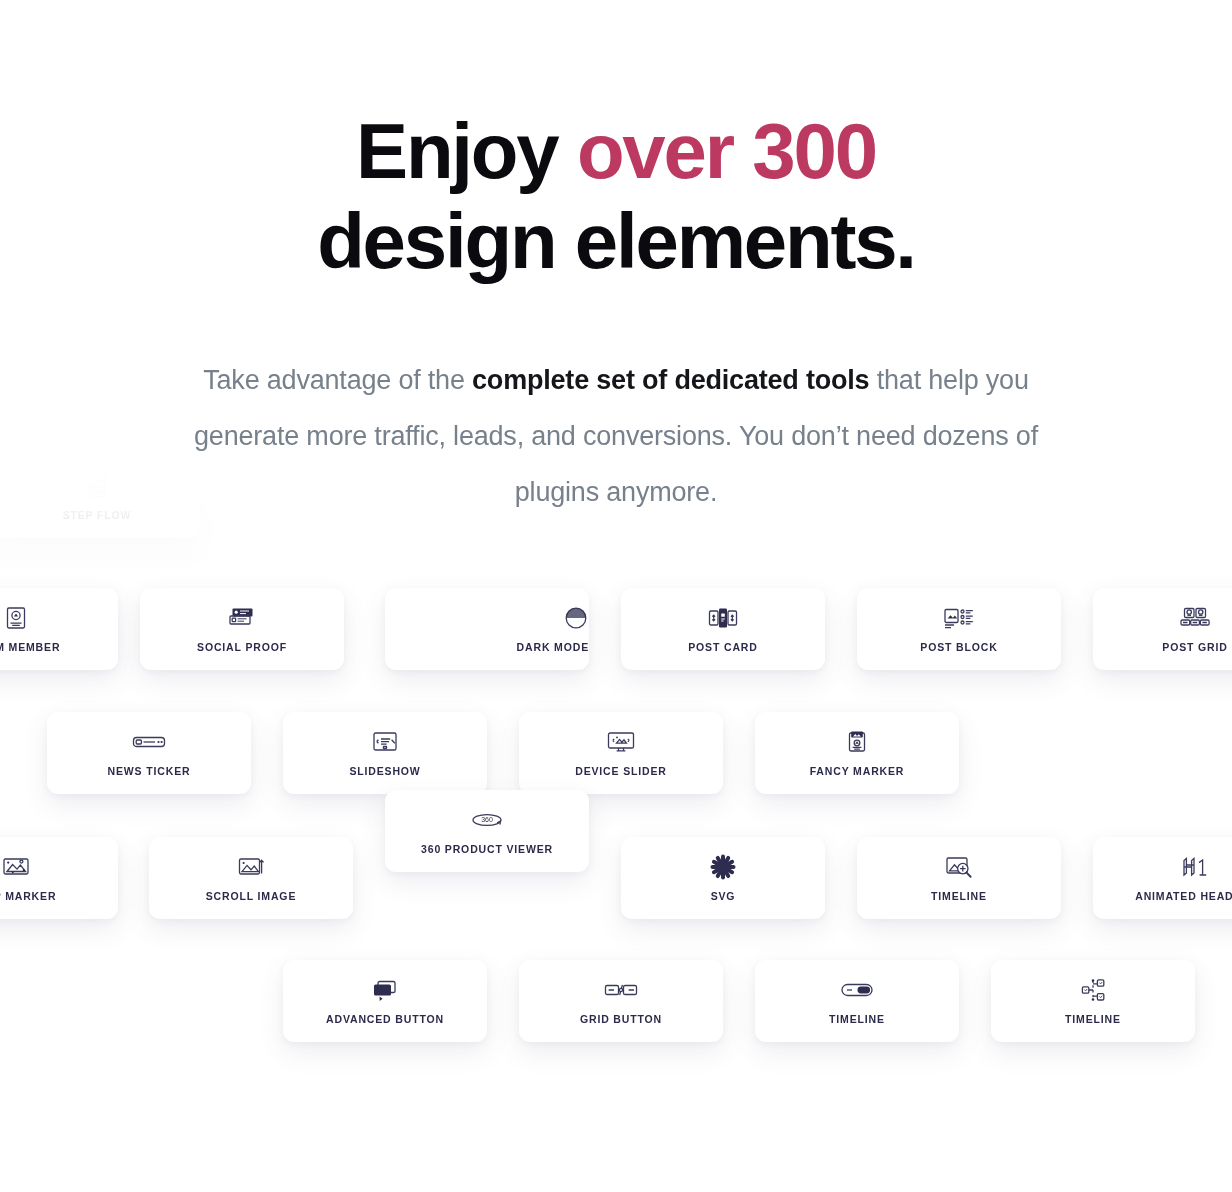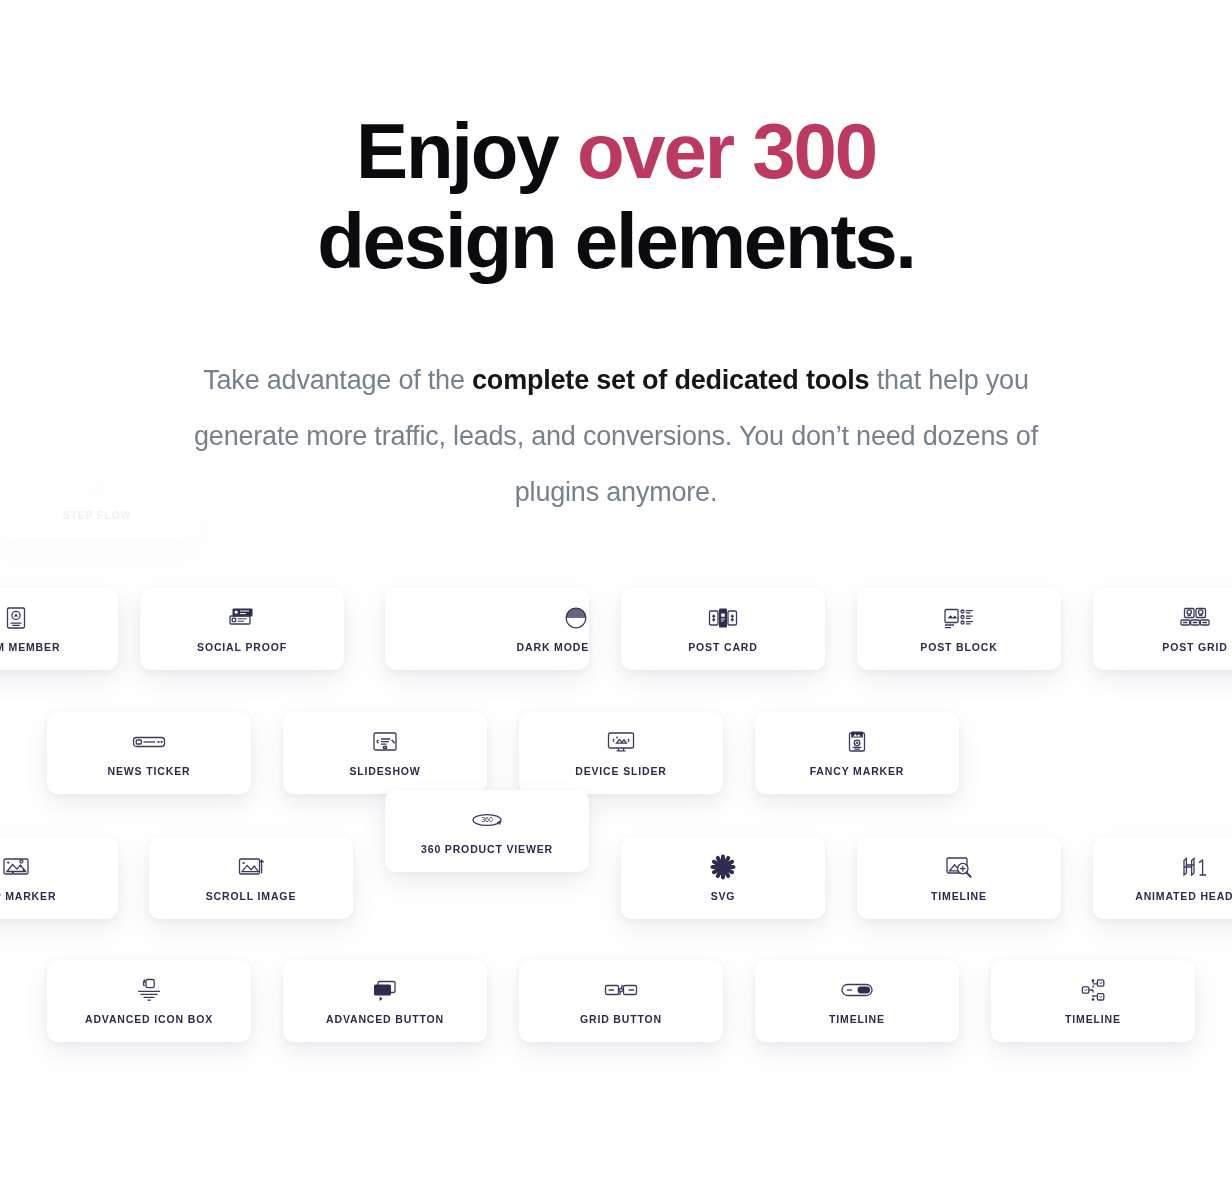--- a/index.html
+++ b/index.html
@@ -289,31 +289,20 @@
       </div>
       <div class="card" style="left: 1093px; top: 837px;">
         <div class="card-icon">
           <svg class="ic" width="34" height="26" viewBox="0 0 34 26">
       <path d="M6 21V6.5l2.4-2v14.5zM6 13h7.6M8.4 11h7.6M13.6 21V6.5l2.4-2v14.5z"></path>
       <path d="M21 8.6l3.6-2.6V21M21.6 21h6.6"></path>
           </svg>
         </div>
         <div class="card-label">ANIMATED HEADING</div>
       </div>
-      <div class="card" style="left: 47px; top: 960px;">
-        <div class="card-icon">
-          <svg class="ic" width="30" height="28" viewBox="0 0 30 28">
-      <rect x="12" y="3.5" width="8.2" height="8.2" rx="1.8"></rect>
-      <path d="M10.6 5.2a4.2 4.2 0 0 0-0.6 4.6" stroke-linecap="round"></path>
-      <path d="M10.2 3.8l0.6 1.6-1.6 0.3" stroke-linecap="round"></path>
-      <path d="M4 15.4h22M6.4 18.4h17.2M9.6 21.4h10.8M13.4 24.2h3.6"></path>
-          </svg>
-        </div>
-        <div class="card-label">ADVANCED ICON BOX</div>
-      </div>
       <div class="card" style="left: 283px; top: 960px;">
         <div class="card-icon">
           <svg class="ic" width="32" height="26" viewBox="0 0 32 26">
       <rect x="9" y="4.5" width="17" height="11" rx="1.6"></rect>
       <rect x="5" y="7.5" width="17" height="11" rx="1.6" class="fill"></rect>
       <path d="M10.6 19.5l0 4.4 3-2.2z" class="fill"></path>
           </svg>
         </div>
         <div class="card-label">ADVANCED BUTTON</div>
       </div>

